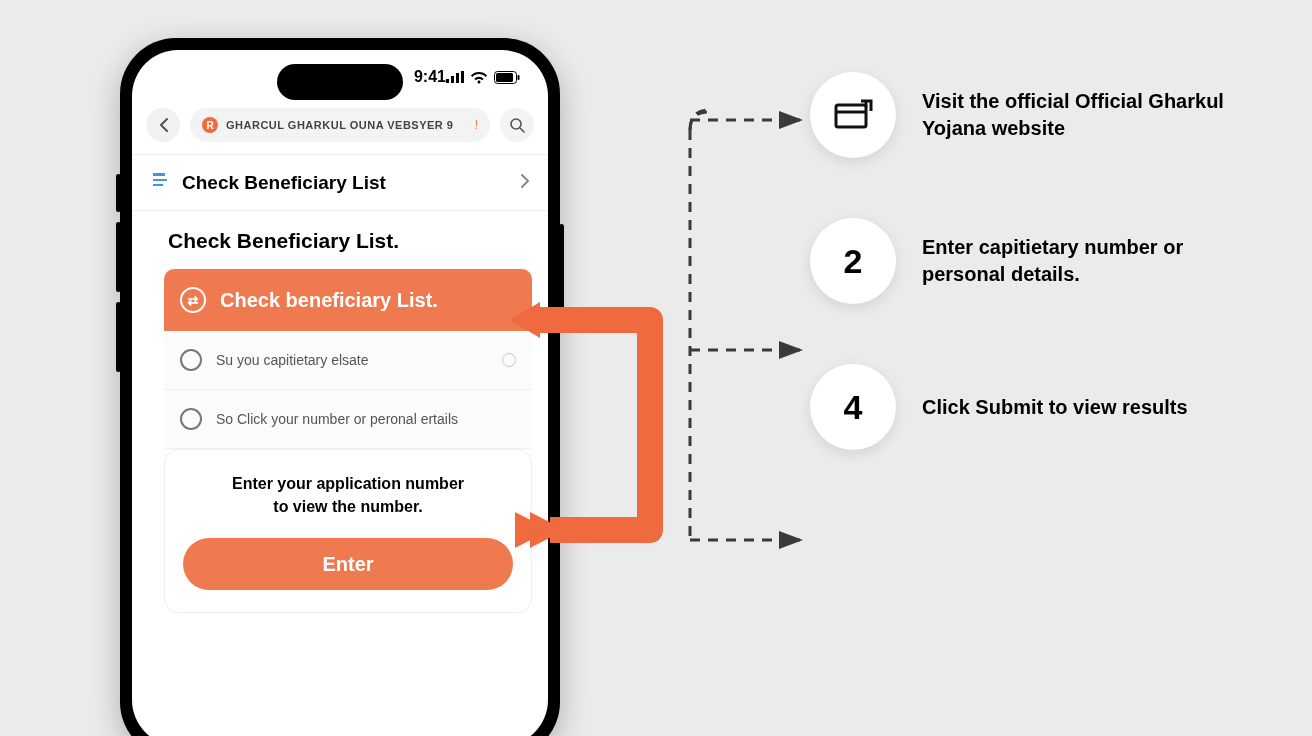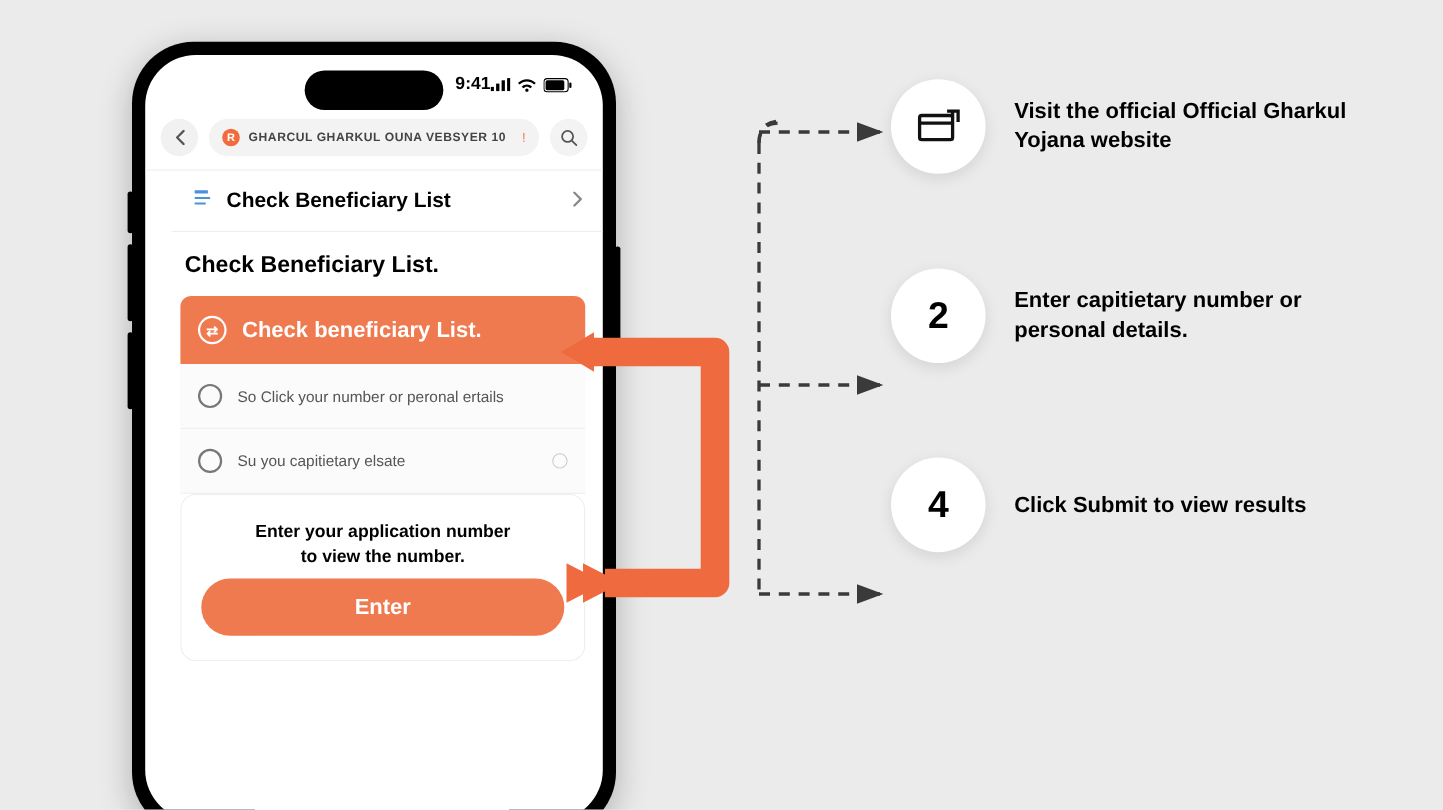--- a/index.html
+++ b/index.html
@@ -116,21 +116,20 @@
   }
 
   
   .nav-item {
     display: flex; align-items: center;
     gap: 12px;
     padding: 16px 18px;
     border-bottom: 1px solid #eee;
     font-weight: 700;
     font-size: 19px;
-    margin-left: 24px;
   }
   .nav-item .icon { color:#4a90e2; font-size:18px; }
   .nav-item .chev { margin-left:auto; color:#888; font-size:18px; }
 
   .content { padding: 18px 16px 0 32px; }
   .page-title { font-weight: 800; font-size: 21px; margin-bottom: 16px; padding-left:4px; }
 
   .orange-banner {
     background: #f07a4f;
     color: #fff;
@@ -165,21 +164,21 @@
   .bottom-card {
     border:1px solid #eee;
     border-radius: 14px;
     padding: 22px 18px 22px;
     text-align:center;
   }
   .hint {
     font-weight: 700;
     font-size: 16px;
     line-height: 1.45;
-    margin-bottom: 8px;
+    margin-bottom: 20px;
   }
   .submit-btn {
     width: 100%;
     height: 52px;
     border-radius: 28px;
     background: #f07a4f;
     color:#fff;
     font-size: 20px;
     font-weight: 600;
     display:flex;align-items:center;justify-content:center;
@@ -197,21 +196,21 @@
   }
 
   
   .steps {
     position: absolute;
     left: 810px;
     top: 72px;
     width: 440px;
     display: flex;
     flex-direction: column;
-    gap: 86px;
+    gap: 60px;
   }
   .step {
     display:flex; align-items:center; gap: 26px;
   }
   .step-bubble {
     width: 86px; height: 86px;
     background: #fff;
     border-radius: 50%;
     display:flex;align-items:center;justify-content:center;
     font-size: 34px;
@@ -269,21 +268,21 @@
     </div>
 
     <div class="nav-row">
       <div class="back-btn">
         <svg width="9" height="14" viewBox="0 0 9 14">
             <path d="M8 1 2 7l6 6" stroke="#555" stroke-width="2" fill="none" stroke-linecap="round" stroke-linejoin="round"></path>
           </svg>
       </div>
       <div class="addr-pill">
         <div class="site-dot">R</div>
-        <span class="addr-text">GHARCUL GHARKUL OUNA VEBSYER 10</span>
+        <span class="addr-text">GHARCUL GHARKUL OUNA VEBSYER 9</span>
         <span style="margin-left:auto;color:#f07a4f;font-size:12px;">!</span>
       </div>
       <div class="search-circ">
         <svg width="15" height="15" viewBox="0 0 15 15">
             <circle cx="6" cy="6" r="5" stroke="#555" stroke-width="1.6" fill="none"></circle>
             <line x1="10" y1="10" x2="14" y2="14" stroke="#555" stroke-width="1.6" stroke-linecap="round"></line>
           </svg>
       </div>
     </div>
 
@@ -304,26 +303,26 @@
     <div class="content">
       <div class="page-title">Check Beneficiary List.</div>
 
       <div class="orange-banner">
         <div class="banner-ring">⇄</div>
         <span>Check beneficiary List.</span>
       </div>
 
       <div class="option-row">
         <div class="radio-ring"></div>
-        <span>So Click your number or peronal ertails</span>
+        <span>Su you capitietary elsate</span>
+        <div class="trail"></div>
       </div>
       <div class="option-row">
         <div class="radio-ring"></div>
-        <span>Su you capitietary elsate</span>
-        <div class="trail"></div>
+        <span>So Click your number or peronal ertails</span>
       </div>
 
       <div class="bottom-card">
         <div class="hint">
           <span>Enter your application number</span><br>
           <span>to view the number.</span>
         </div>
         <div class="submit-btn">
           <span>Enter</span>
         </div>

